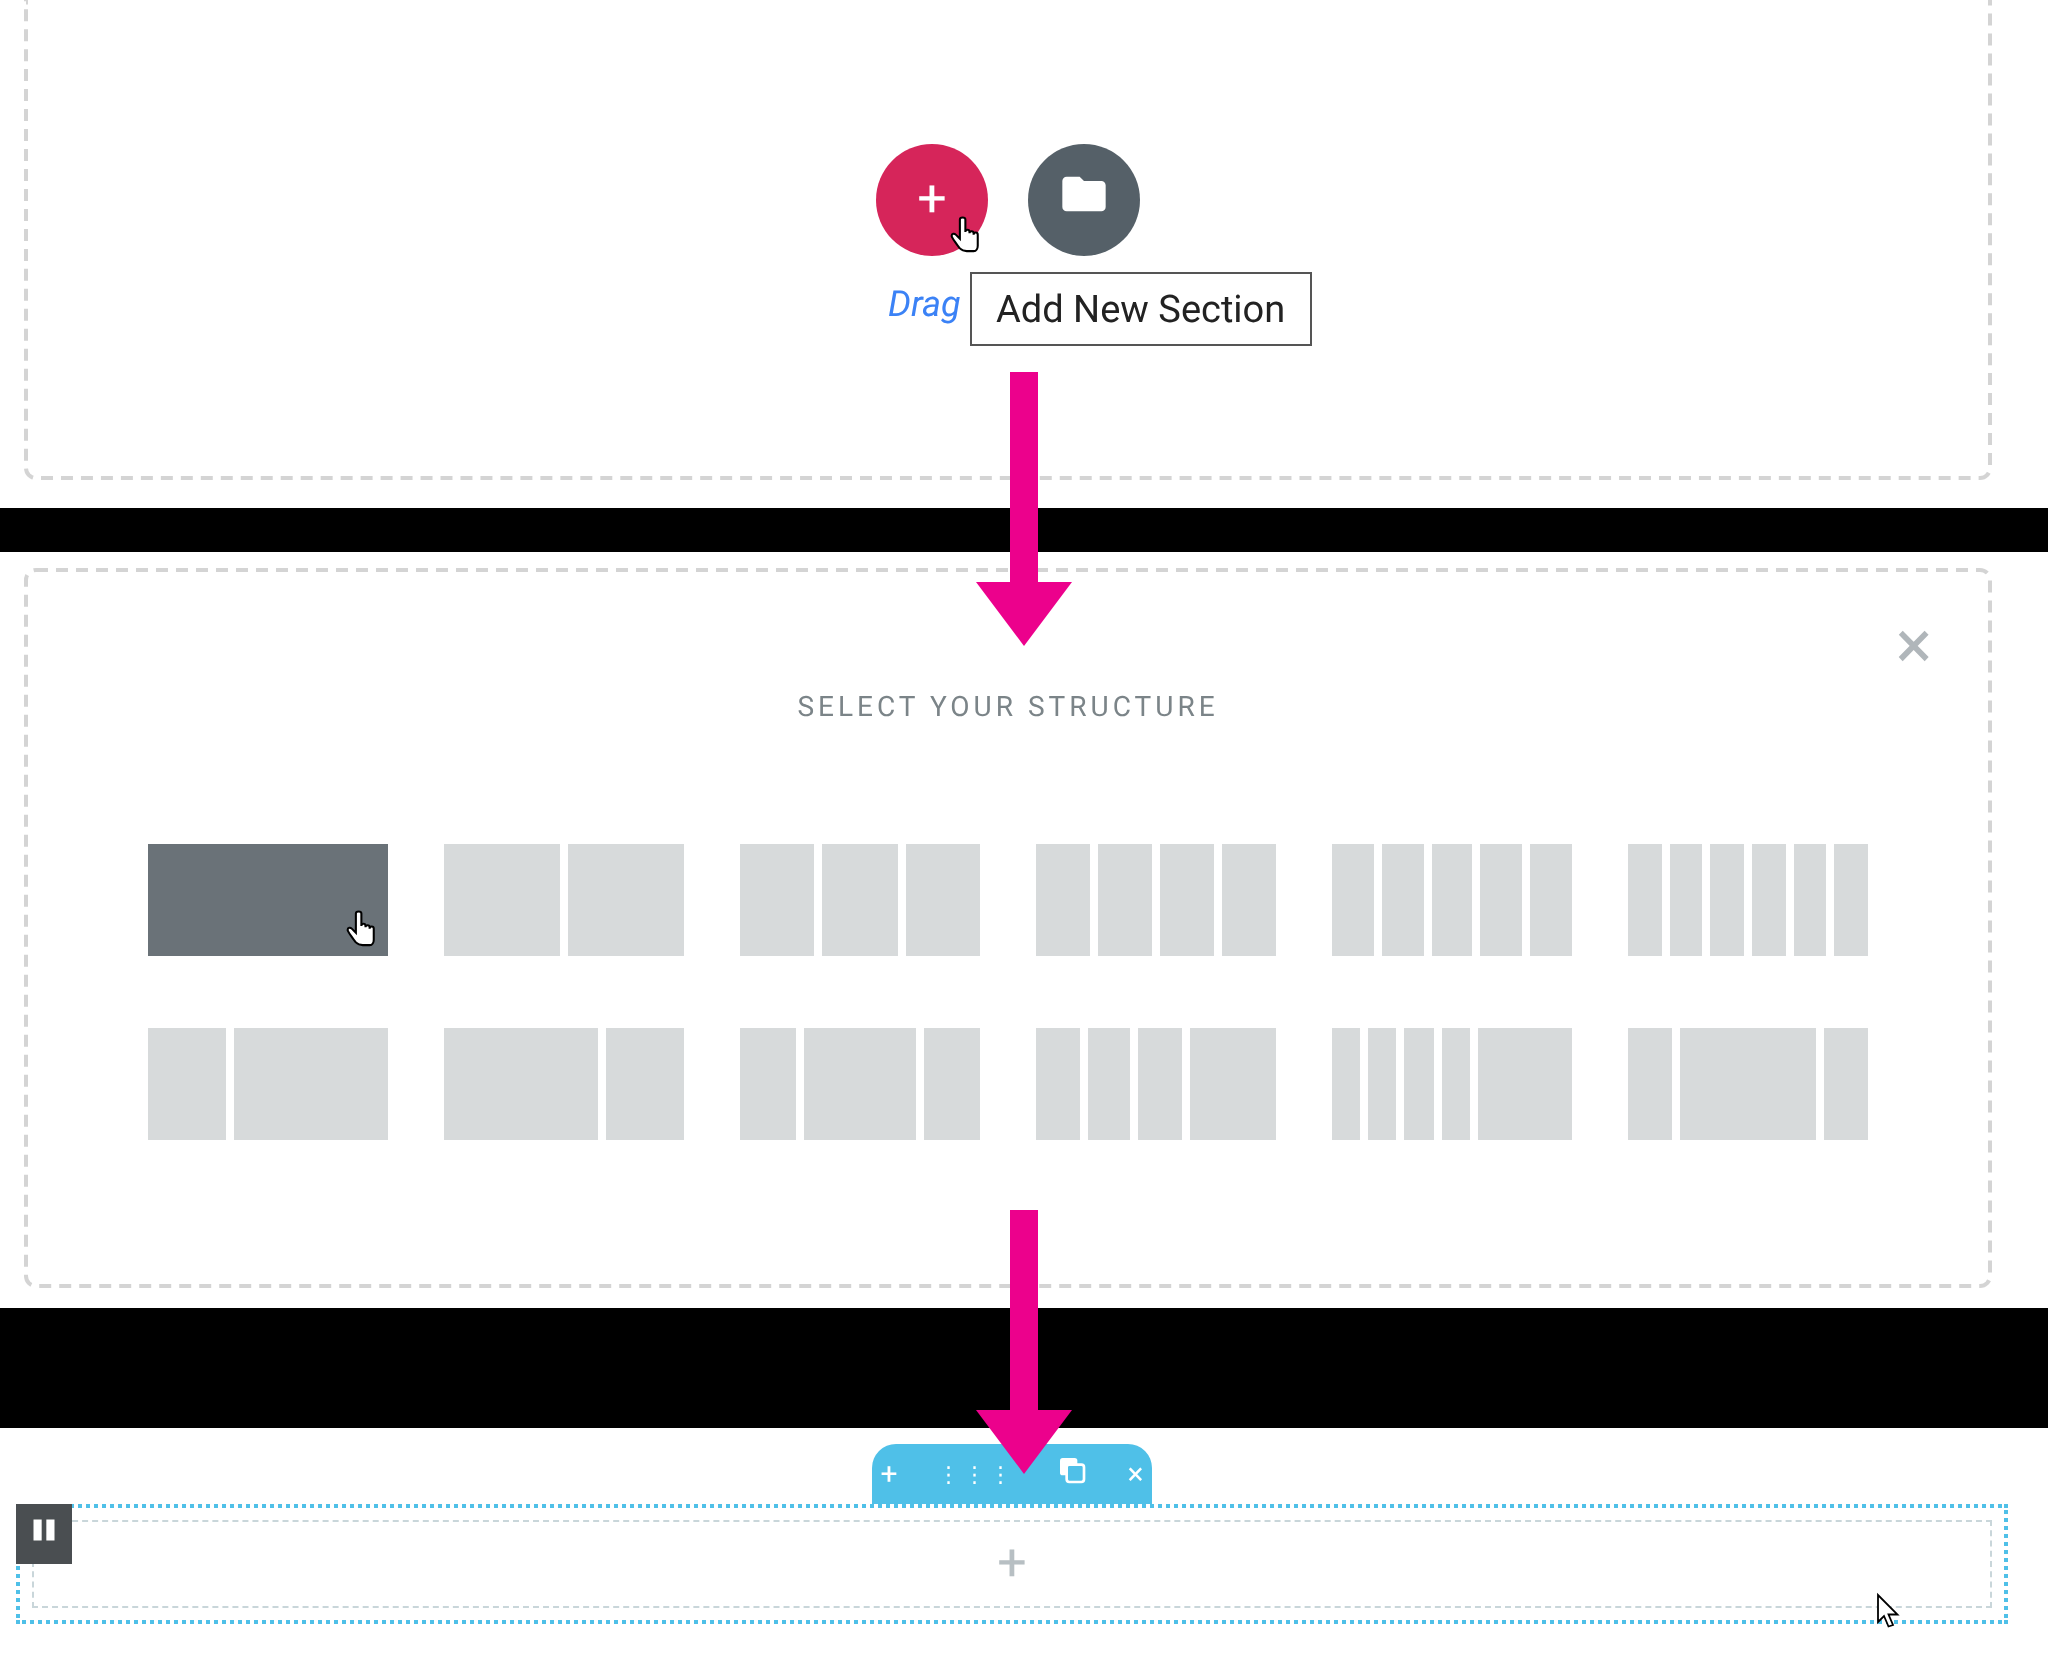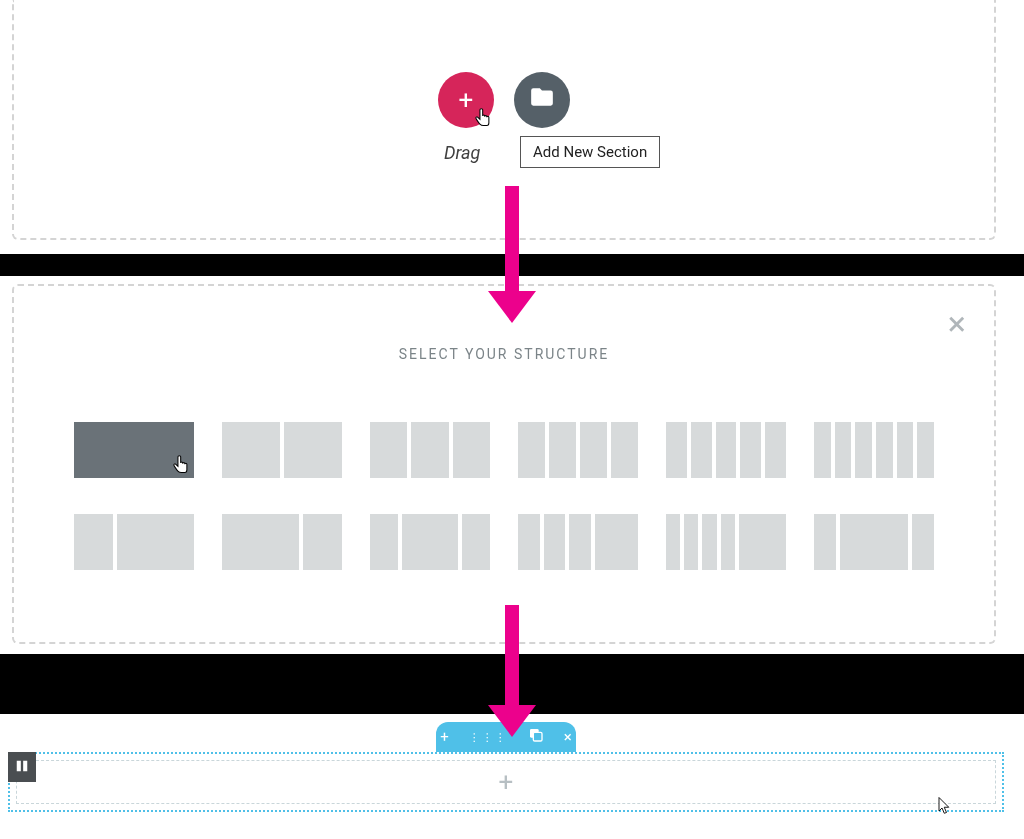--- a/index.html
+++ b/index.html
@@ -43,31 +43,31 @@
     font-size: 26px;
     color: #fff;
   }
   .btn-add   { background: #d6255a; }
   .btn-folder{ background: #556068; }
   .drag-label {
     position: absolute;
     left: 430px;
     top: 142px;
     font-style: italic;
-    color: #404040;
+    color: #3b82f6;
     font-size: 18px;
   }
   .tooltip {
     position: absolute;
-    left: 506px;
+    left: 471px;
     top: 136px;
     border: 1px solid #555;
     background: #fff;
     padding: 6px 12px;
-    font-size: 15px;
+    font-size: 19px;
     color: #222;
   }
   .cursor-hand {
     position: absolute;
     width: 22px;
     height: 26px;
   }
   .cursor-hand svg { width: 22px; height: 26px; }
 
   

